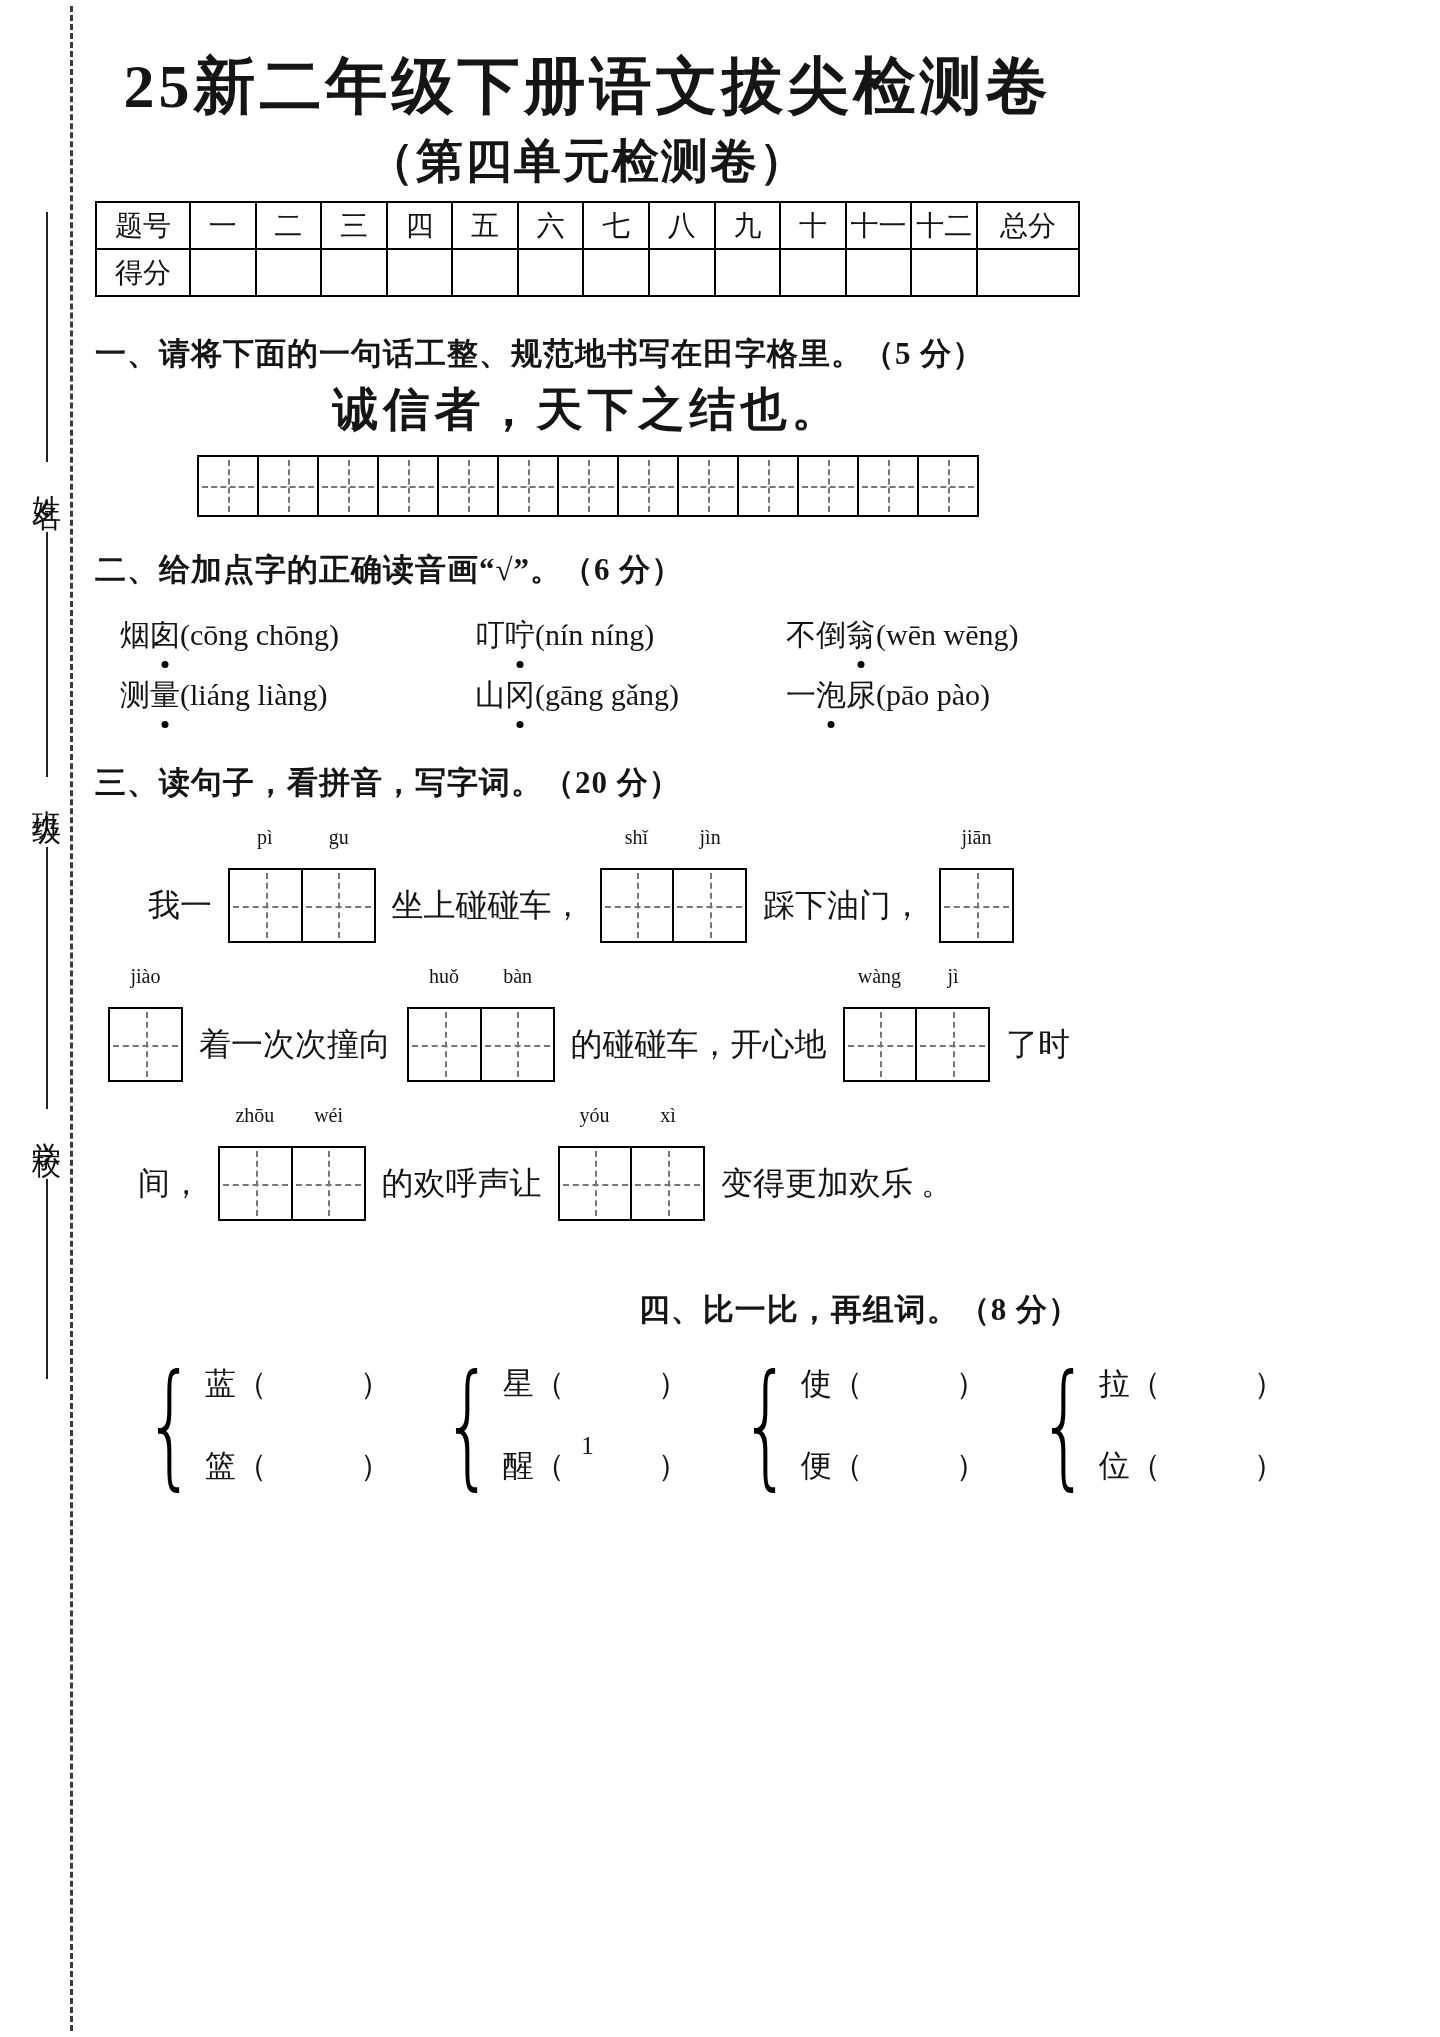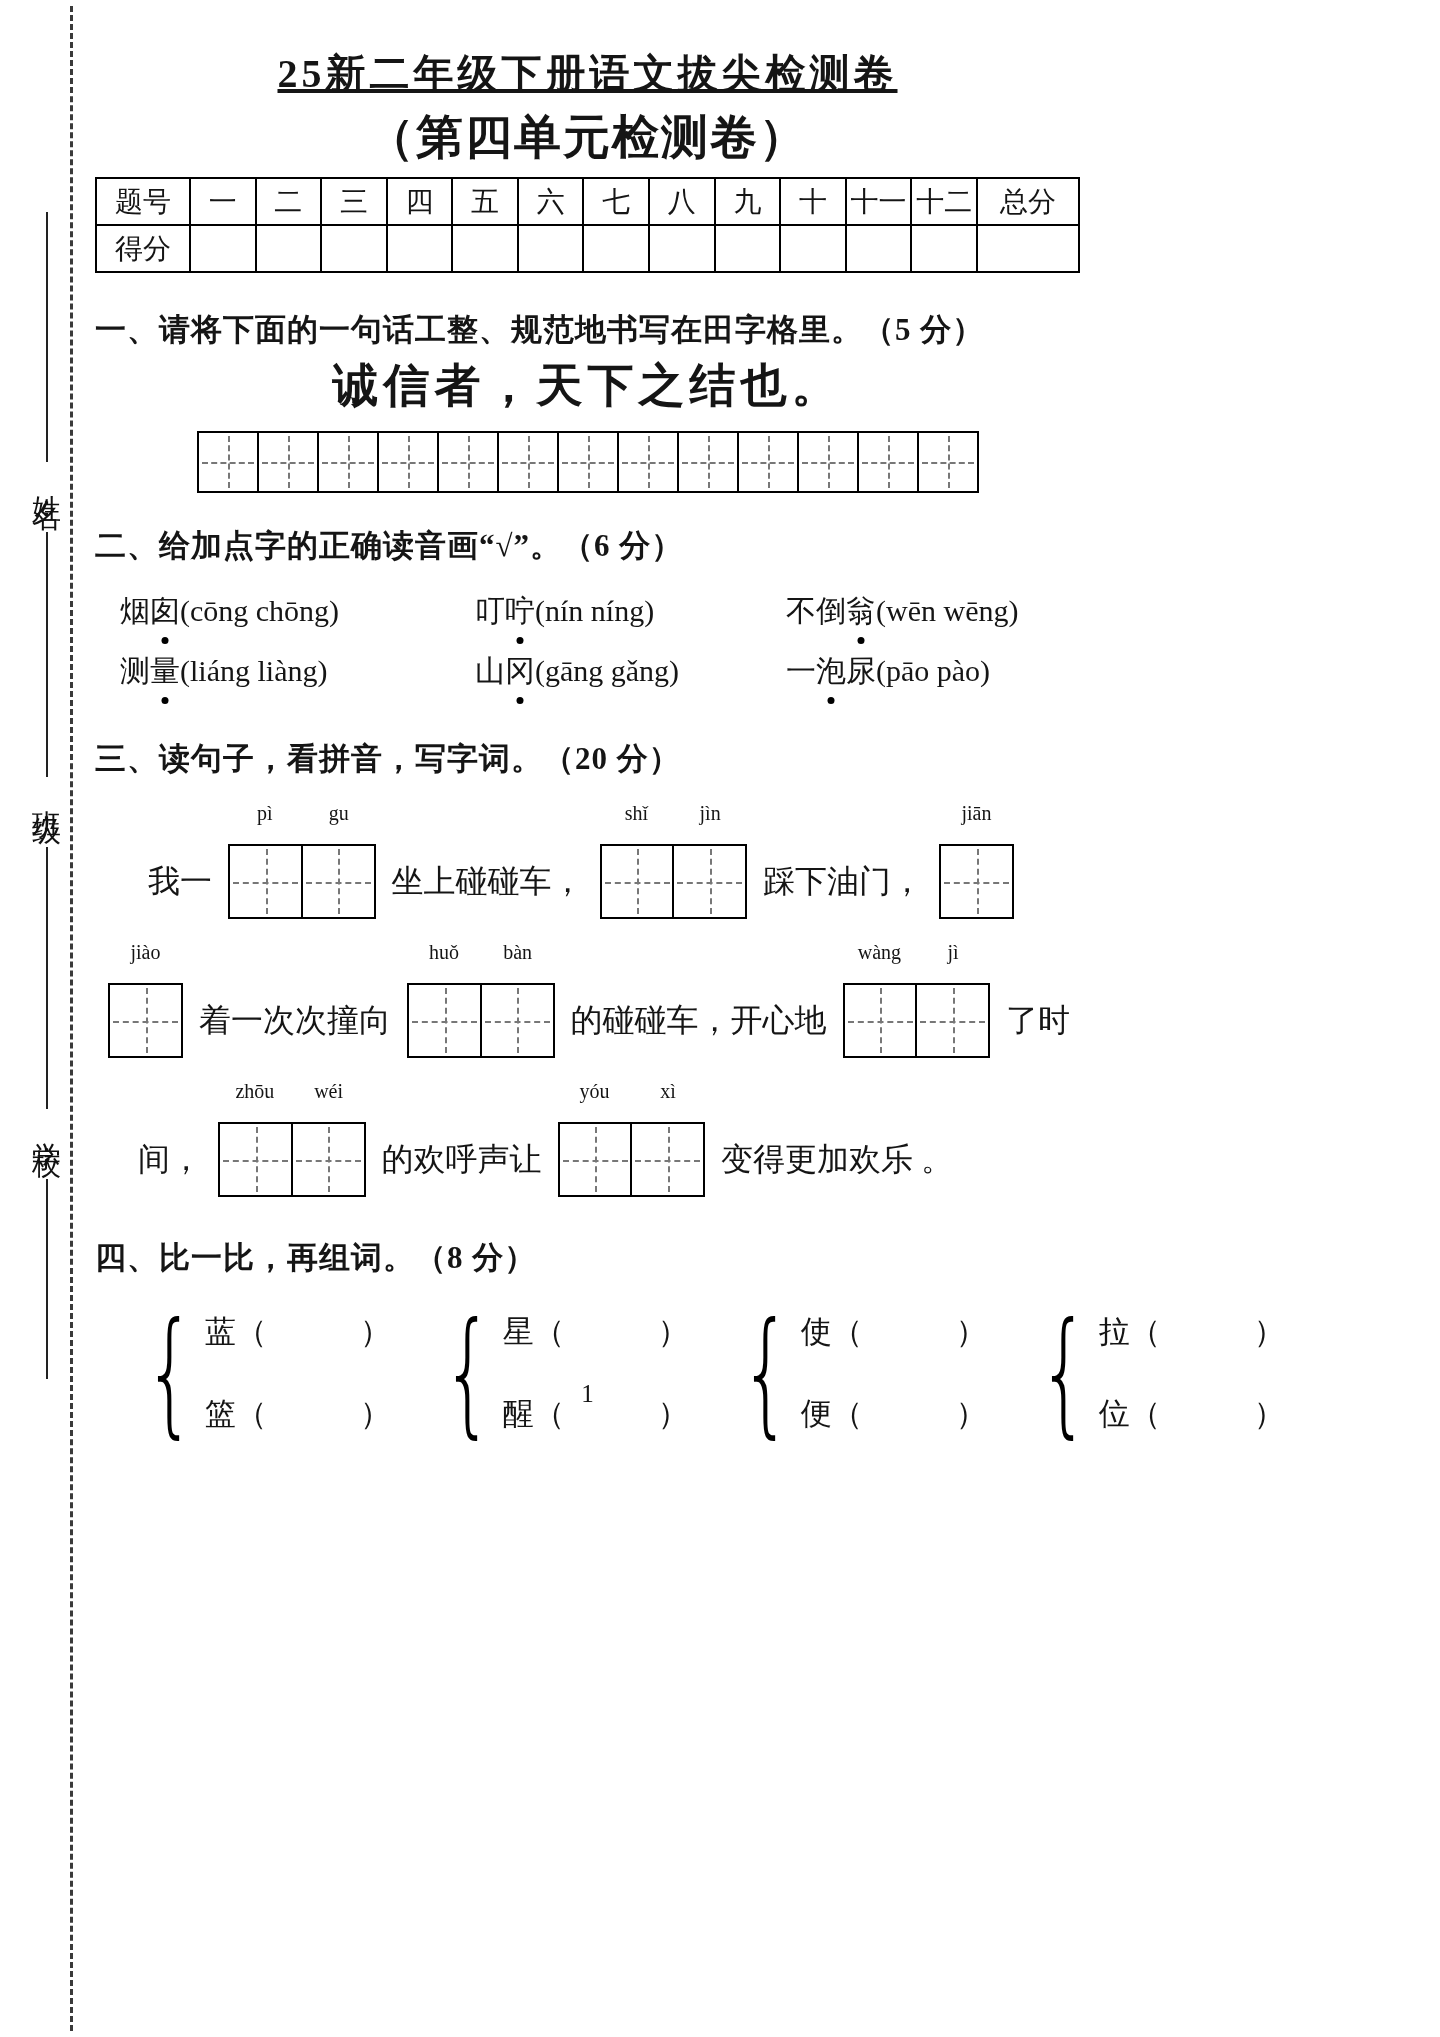--- a/index.html
+++ b/index.html
@@ -19,22 +19,22 @@
   }
   .vline{width:2px;background:#222;}
   .vlabel{
     writing-mode:vertical-rl;text-orientation:upright;
     font-size:29px;letter-spacing:7px;margin:10px 0;color:#111;
     font-weight:400;
   }
   
   .content{position:absolute;left:95px;top:0;width:985px;}
   .title{
-    margin-top:52px;text-align:center;font-size:40px;font-weight:700;
-    letter-spacing:4px;line-height:1.1;text-decoration:underline;
+    margin-top:52px;text-align:center;font-size:62px;font-weight:700;
+    letter-spacing:4px;line-height:1.1;
   }
   .subtitle{
     margin-top:10px;text-align:center;font-size:47px;font-weight:700;
     letter-spacing:2px;
   }
   .meta{
     margin-top:28px;text-align:right;font-size:29px;padding-right:22px;
   }
   .meta .sp{display:inline-block;width:58px;}
   
@@ -44,21 +44,21 @@
   table.score td{
     border:2.5px solid #000;height:45px;text-align:center;
     font-size:28px;padding:0 2px;overflow:hidden;margin-top:44px;
   }
   td.col-head{width:88px;}
   
   .sec-heading{font-size:31px;font-weight:700;letter-spacing:1px;}
   .h1{margin-top:36px;}
   .h2{margin-top:32px;}
   .h3{margin-top:46px;}
-  .h4{margin-top:40px;}
+  .h4{margin-top:68px;text-align:right;}
   
   .sentence{
     margin-top:4px;text-align:center;font-size:46px;font-weight:700;
     letter-spacing:5px;
   }
   .tzg-row{margin-top:14px;display:flex;justify-content:center;}
   .tzg-cell{
     width:62px;height:62px;border:2px solid #000;margin-left:-2px;
     position:relative;background:#fff;box-sizing:border-box;
   }

